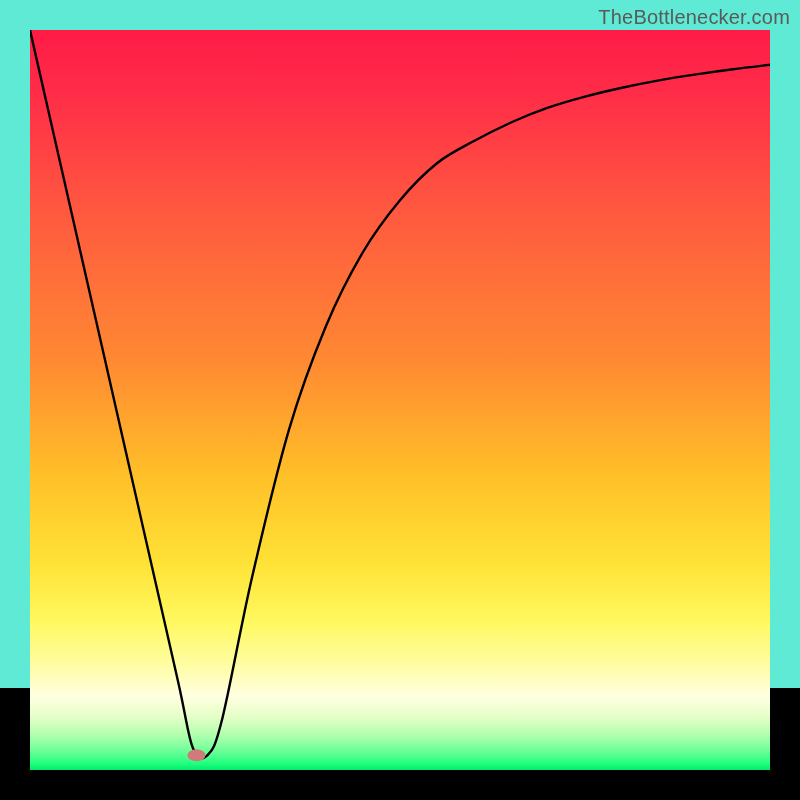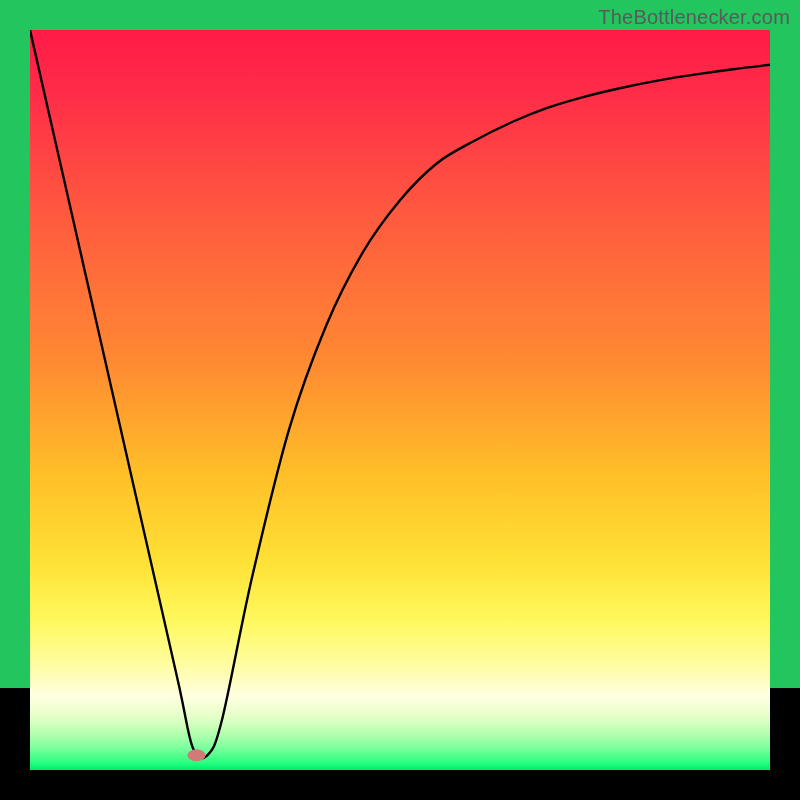--- a/index.html
+++ b/index.html
@@ -8,21 +8,21 @@
     width: 800px;
     height: 800px;
     overflow: hidden;
     background: #000;
     font-family: Arial, Helvetica, sans-serif;
   }
   .frame {
     width: 800px;
     height: 688px;
     position: relative;
-    background: #22c55e;
+    background: #5eead4;
   }
   .plot-area {
     position: absolute;
     left: 30px;
     top: 30px;
     width: 740px;
     height: 740px;
     overflow: hidden;
   }
   

